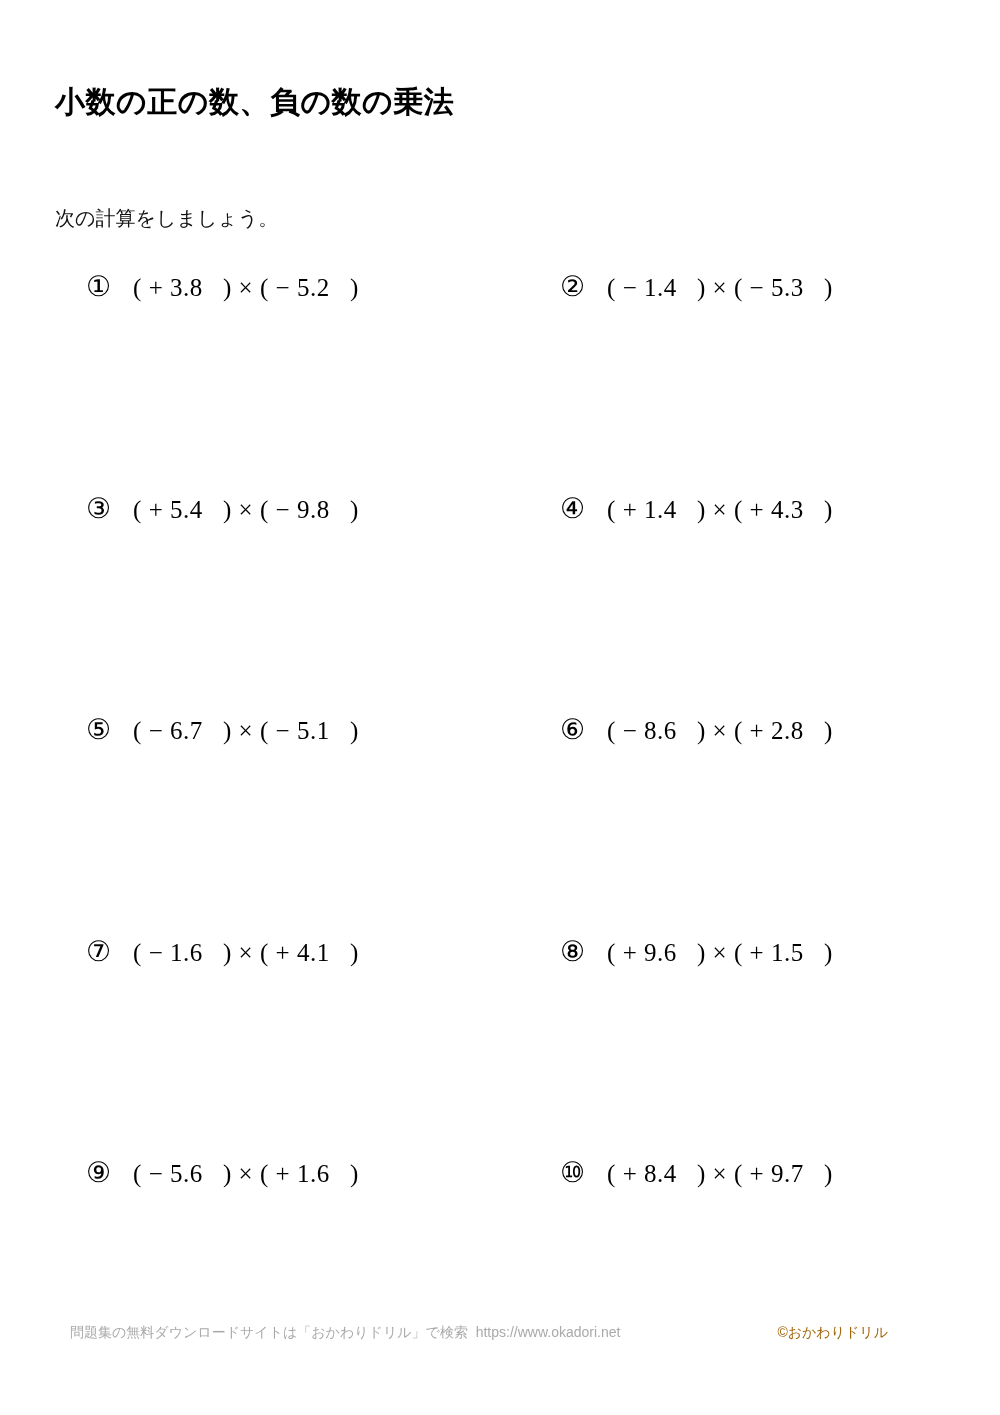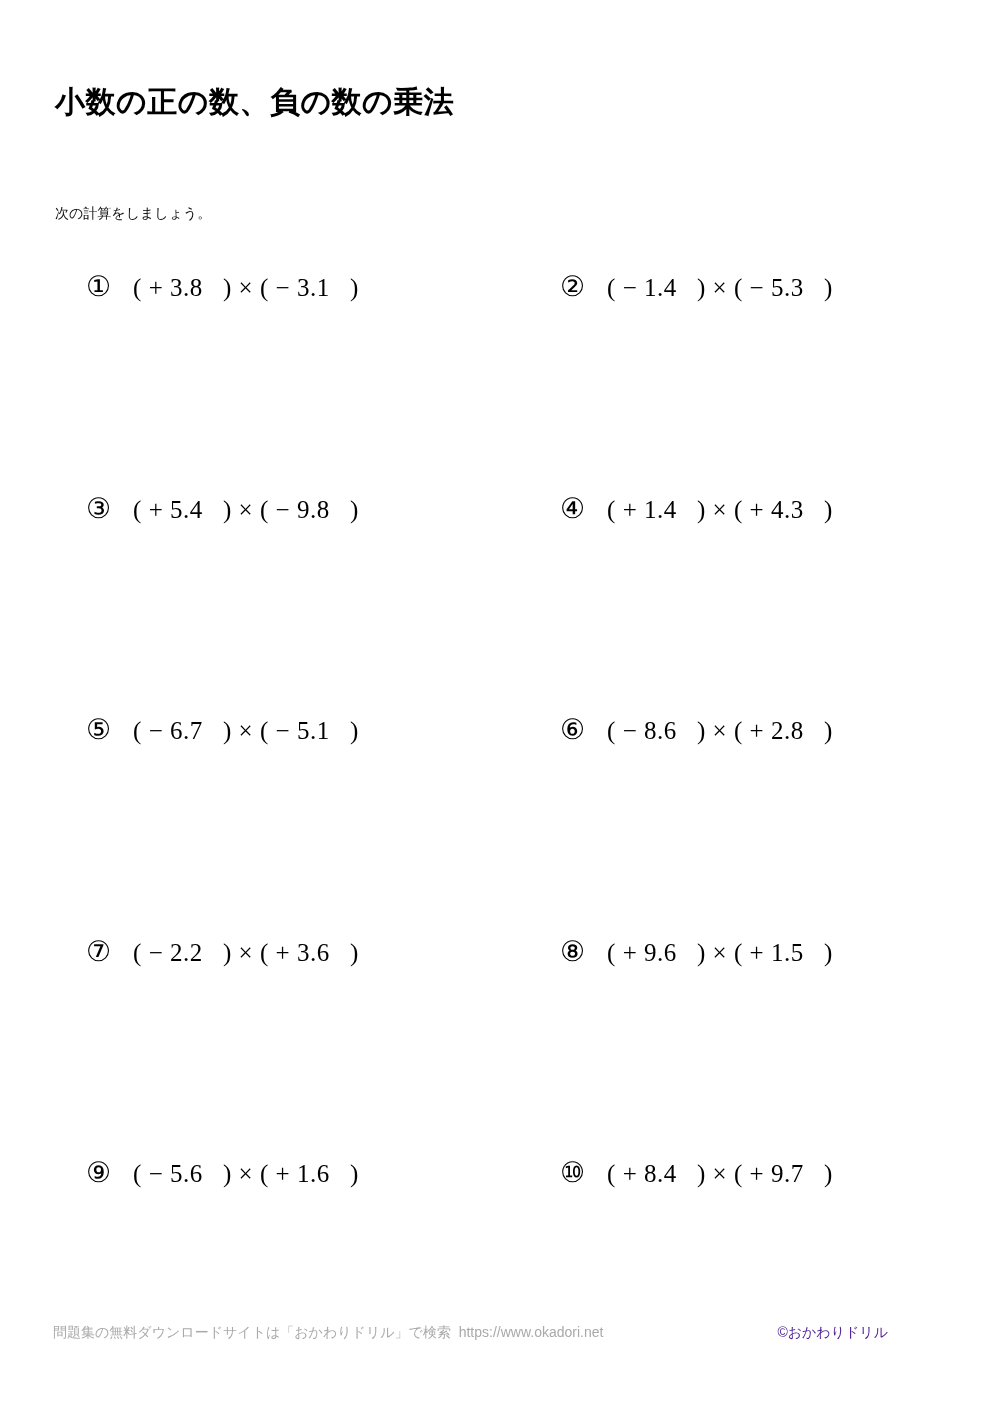--- a/index.html
+++ b/index.html
@@ -17,21 +17,21 @@
     top: 82px;
     font-size: 30px;
     font-weight: bold;
     color: #000000;
     letter-spacing: 0.5px;
   }
   .instruction {
     position: absolute;
     left: 55px;
     top: 205px;
-    font-size: 14px;
+    font-size: 20px;
     color: #111111;
     text-align: center;
   }
   .prob {
     position: absolute;
     display: flex;
     align-items: center;
     color: #000000;
   }
   .pnum {
@@ -50,46 +50,46 @@
   
   .col-left  { left: 86px; }
   .col-right { left: 560px; }
   .row-1 { top: 273px; }
   .row-2 { top: 495px; }
   .row-3 { top: 716px; }
   .row-4 { top: 938px; }
   .row-5 { top: 1159px; }
   .footer-left {
     position: absolute;
-    left: 53px;
+    left: 70px;
     top: 1324px;
     font-size: 14px;
     color: #a9a9a9;
     white-space: pre;
   }
   .footer-right {
     position: absolute;
     right: 92px;
     top: 1324px;
     font-size: 14px;
-    color: #4c1d95;
+    color: #a16207;
   }
 </style>
 </head>
 <body>
 
 <div class="page">
 
   <div class="title">小数の正の数、負の数の乗法</div>
 
   <div class="instruction">次の計算をしましょう。</div>
 
   <div class="prob col-left row-1">
     <span class="pnum">①</span>
-    <span class="expr">( + 3.8   ) × ( − 3.1   )</span>
+    <span class="expr">( + 3.8   ) × ( − 5.2   )</span>
   </div>
   <div class="prob col-right row-1">
     <span class="pnum">②</span>
     <span class="expr">( − 1.4   ) × ( − 5.3   )</span>
   </div>
 
   <div class="prob col-left row-2">
     <span class="pnum">③</span>
     <span class="expr">( + 5.4   ) × ( − 9.8   )</span>
   </div>
@@ -102,21 +102,21 @@
     <span class="pnum">⑤</span>
     <span class="expr">( − 6.7   ) × ( − 5.1   )</span>
   </div>
   <div class="prob col-right row-3">
     <span class="pnum">⑥</span>
     <span class="expr">( − 8.6   ) × ( + 2.8   )</span>
   </div>
 
   <div class="prob col-left row-4">
     <span class="pnum">⑦</span>
-    <span class="expr">( − 2.2   ) × ( + 3.6   )</span>
+    <span class="expr">( − 1.6   ) × ( + 4.1   )</span>
   </div>
   <div class="prob col-right row-4">
     <span class="pnum">⑧</span>
     <span class="expr">( + 9.6   ) × ( + 1.5   )</span>
   </div>
 
   <div class="prob col-left row-5">
     <span class="pnum">⑨</span>
     <span class="expr">( − 5.6   ) × ( + 1.6   )</span>
   </div>

